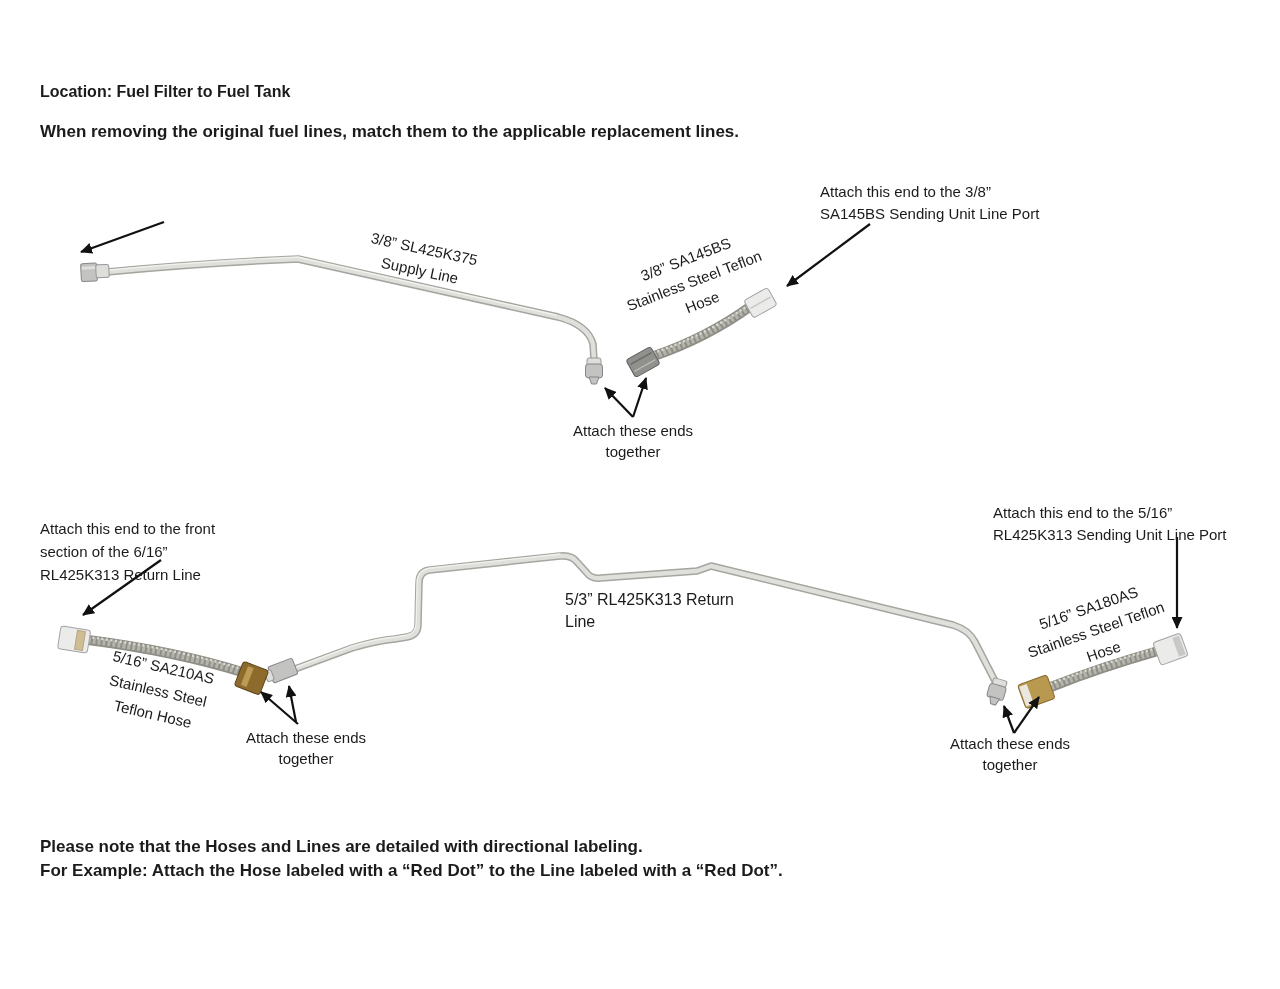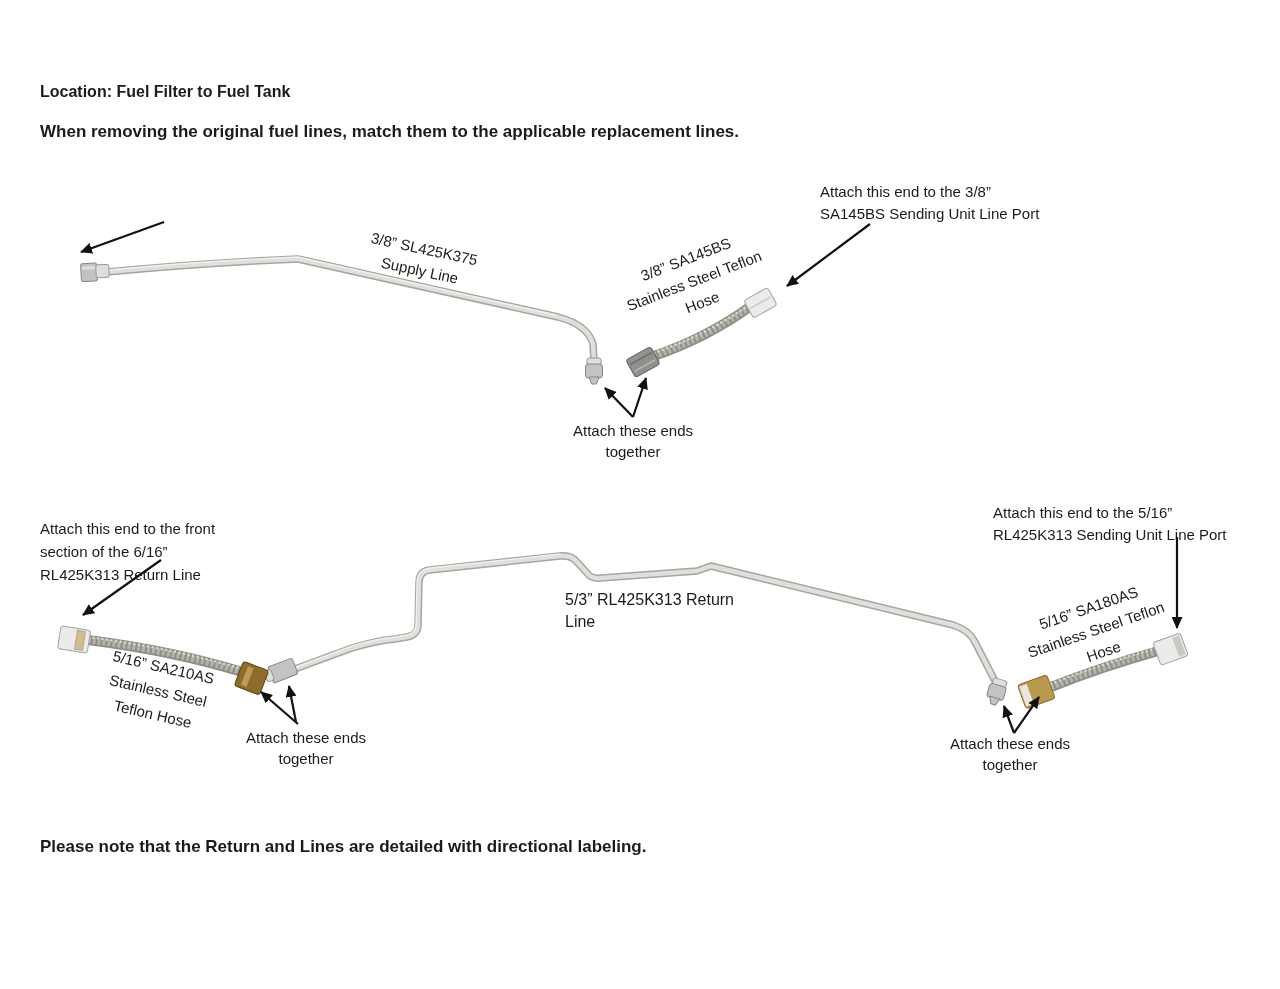--- a/index.html
+++ b/index.html
@@ -172,14 +172,15 @@
 Stainless Steel
 Teflon Hose</div>
   <div class="t ctr" id="label-hose-br">5/16” SA180AS
 Stainless Steel Teflon
 Hose</div>
   <div class="t ctr" id="attach-bl">Attach these ends
 together</div>
   <div class="t ctr" id="attach-br">Attach these ends
 together</div>
 
-  <div class="t" id="note1">Please note that the Return and Lines are detailed with directional labeling.</div>
+  <div class="t" id="note1">Please note that the Hoses and Lines are detailed with directional labeling.</div>
+  <div class="t" id="note2">For Example: Attach the Hose labeled with a “Red Dot” to the Line labeled with a “Red Dot”.</div>
 </div>
 
 </body></html>

